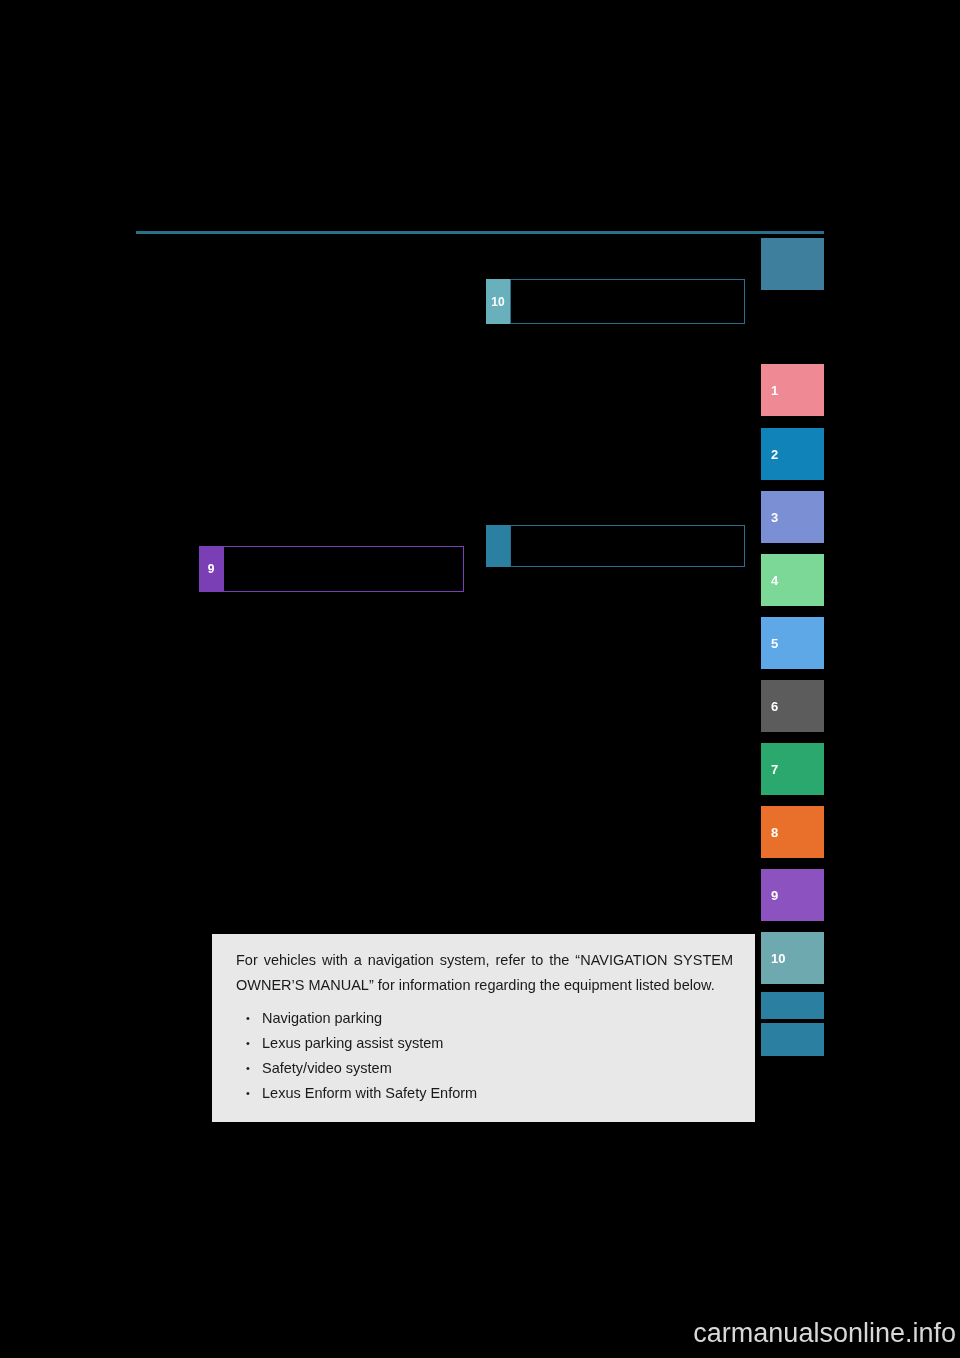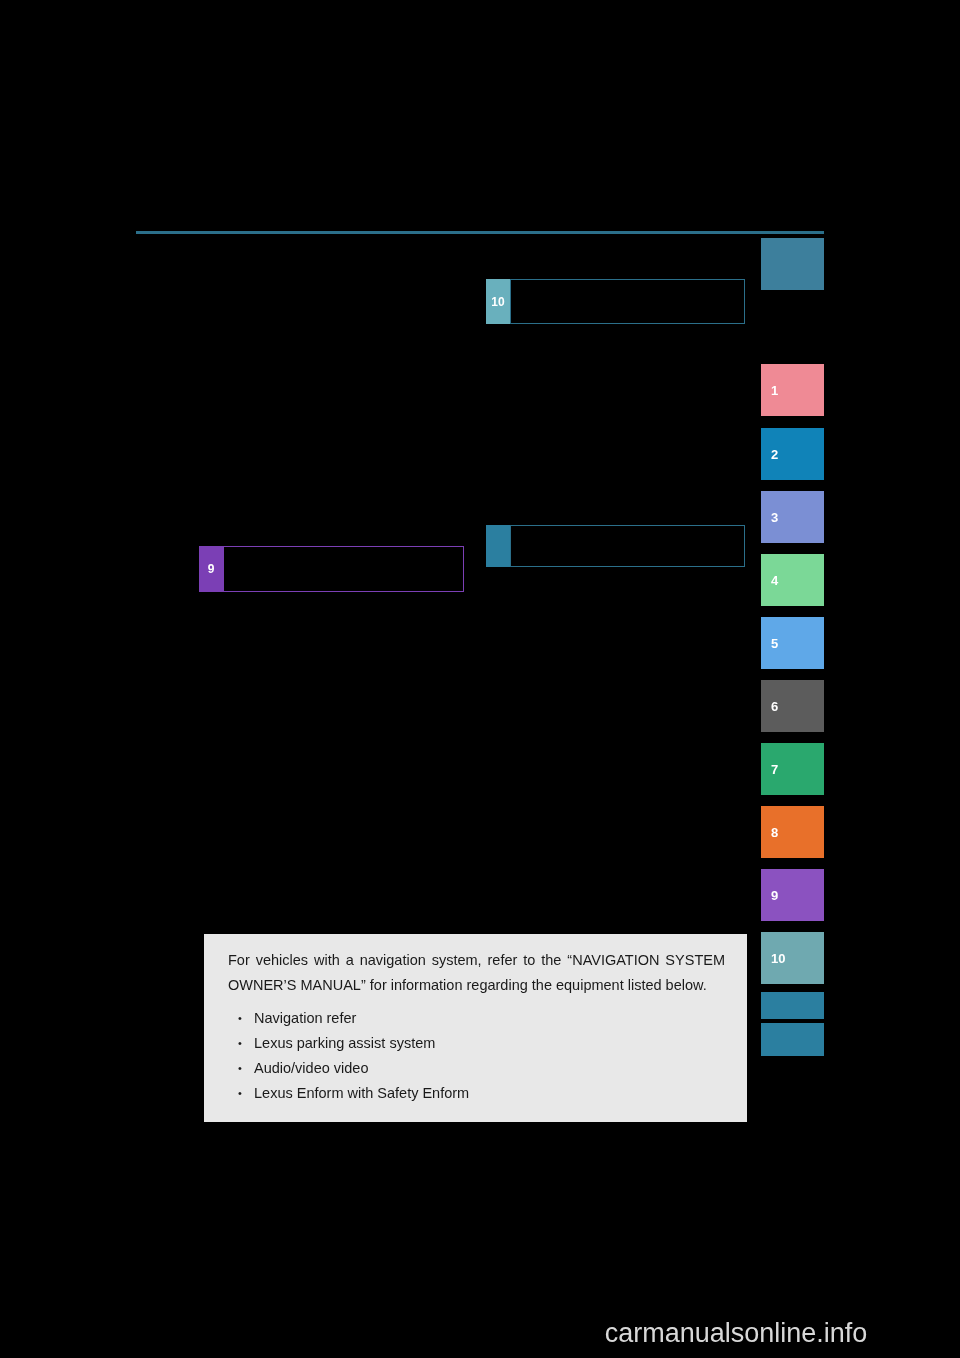--- a/index.html
+++ b/index.html
@@ -68,21 +68,21 @@
   }
   .num-box .num-frame {
     flex: 1;
     border: 1px solid #2b6f8a;
     background: transparent;
   }
 
   
   #note-panel {
     position: absolute;
-    left: 204px;
+    left: 212px;
     top: 934px;
     width: 543px;
     height: 188px;
     background: #e8e8e8;
     box-sizing: border-box;
     padding: 14px 22px 10px 24px;
   }
   #note-panel .note-text {
     font-size: 14.5px;
     color: #1a1a1a;
@@ -109,21 +109,21 @@
     top: 0;
     font-size: 11px;
   }
 
   
   #footer-watermark {
     position: absolute;
     left: 516px;
     top: 1318px;
     width: 440px;
-    text-align: center;
+    text-align: right;
     color: #d8d8d8;
     font-size: 27px;
     letter-spacing: 0px;
     font-family: "Liberation Sans", sans-serif;
   }
 </style>
 </head>
 <body>
 
 <div id="page-sheet">
@@ -183,29 +183,29 @@
   </div>
   <div class="tab" style="top:1023px; height:33px; background:#2b7fa0;">
     <span></span>
   </div>
 
   <div id="note-panel">
     <p class="note-text">For vehicles with a navigation system, refer to the “NAVIGATION SYSTEM OWNER’S MANUAL” for information regarding the equipment listed below.</p>
     <ul>
       <li>
         <span class="bullet">•</span>
-        <span>Navigation refer</span>
+        <span>Navigation parking</span>
       </li>
       <li>
         <span class="bullet">•</span>
         <span>Lexus parking assist system</span>
       </li>
       <li>
         <span class="bullet">•</span>
-        <span>Audio/video video</span>
+        <span>Safety/video system</span>
       </li>
       <li>
         <span class="bullet">•</span>
         <span>Lexus Enform with Safety Enform</span>
       </li>
     </ul>
   </div>
 
   <div id="footer-watermark">carmanualsonline.info</div>
 

